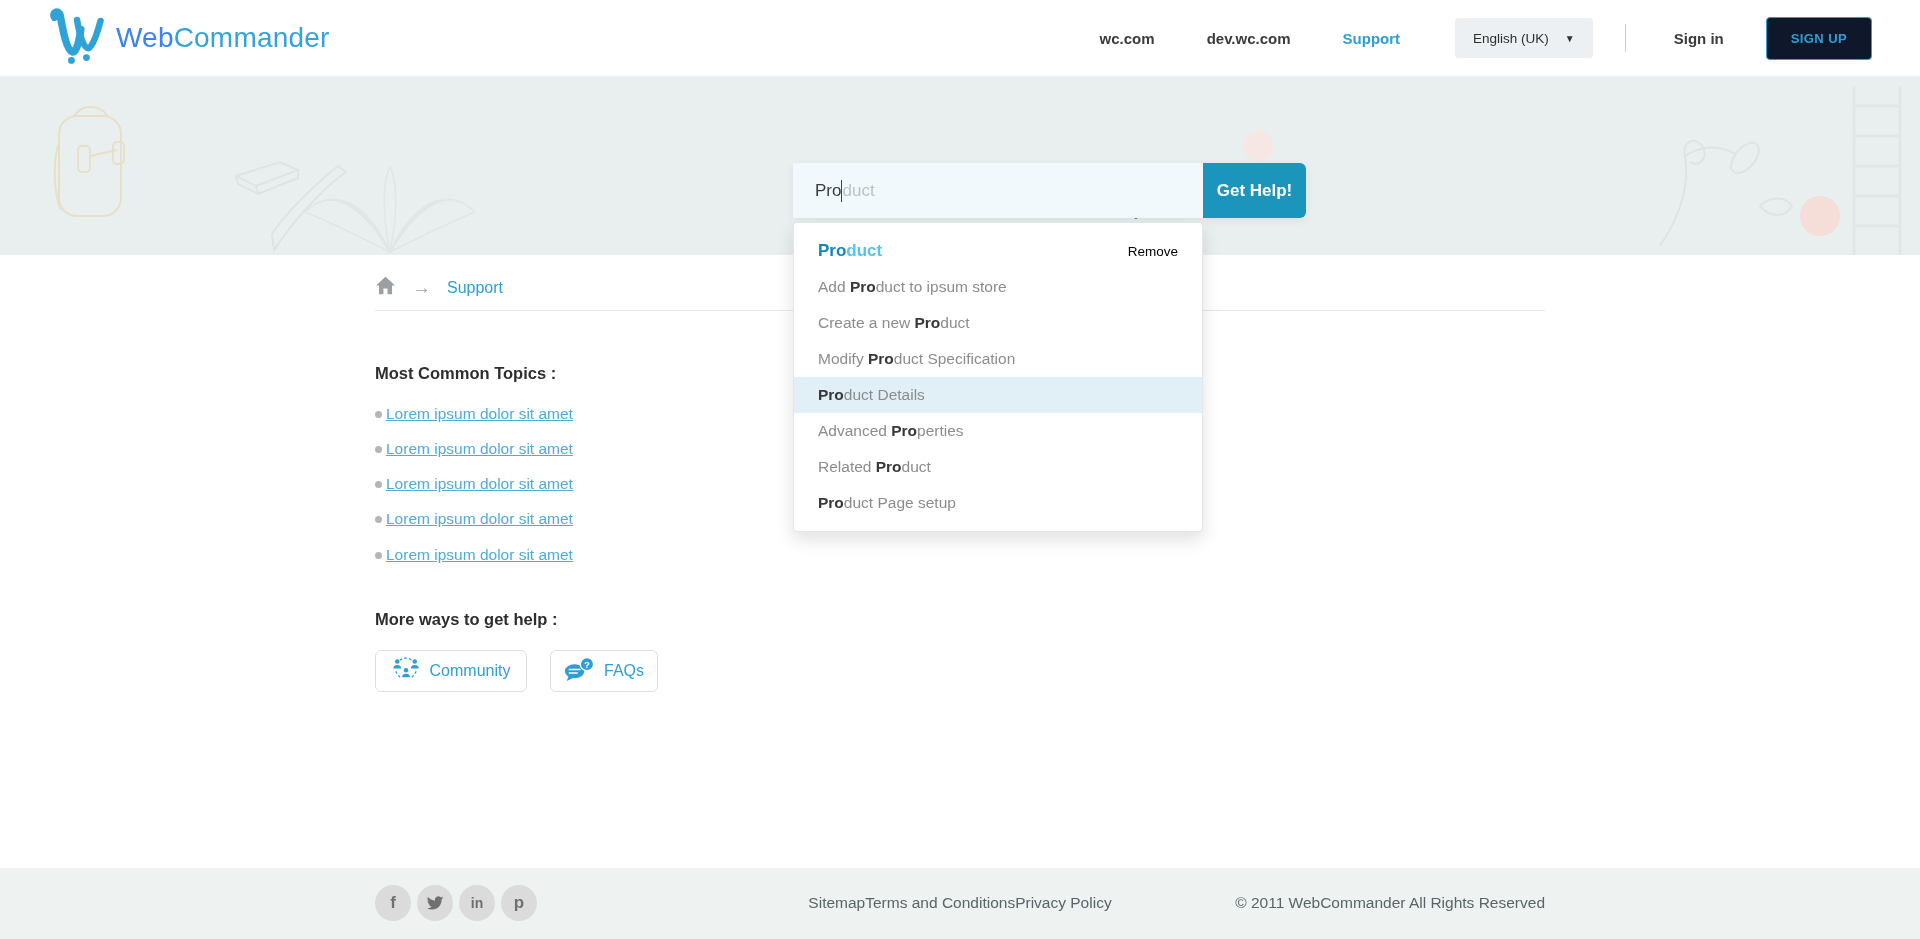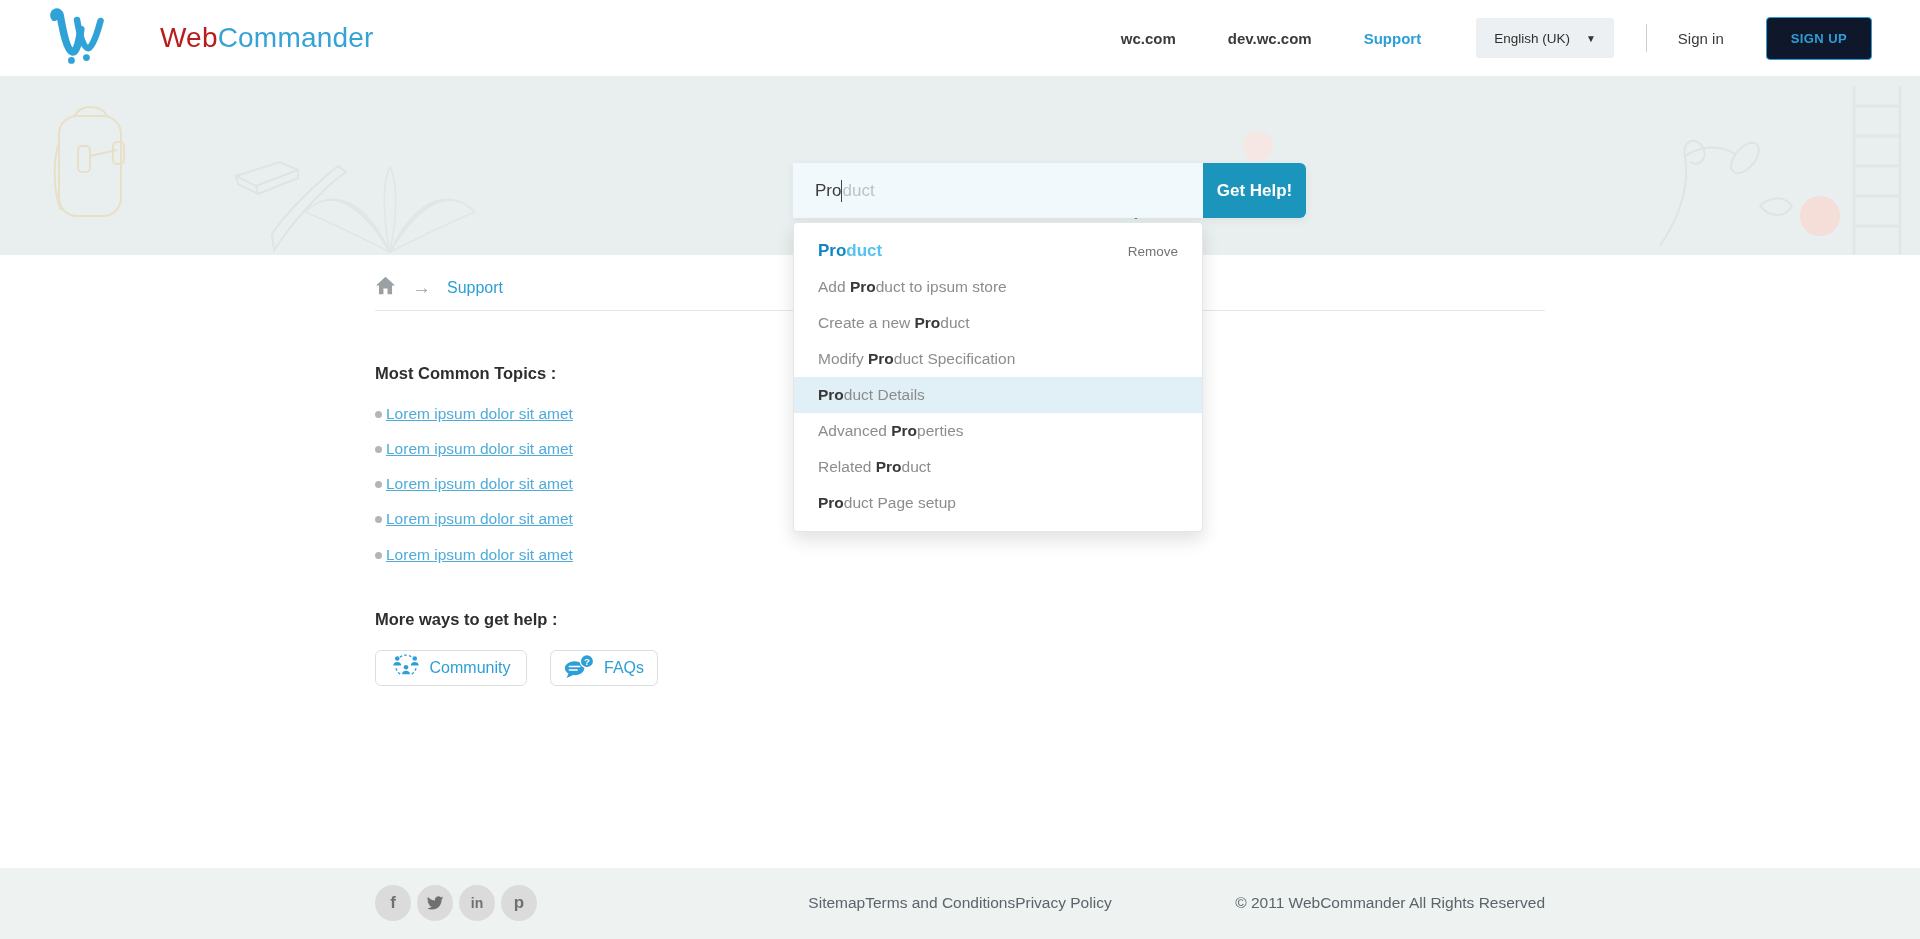--- a/index.html
+++ b/index.html
@@ -12,33 +12,33 @@
     color:#3b3b3b;
   }
   
   .header {
     position:absolute; top:0; left:0; width:1920px; height:76px;
     background:#ffffff; display:flex; align-items:center;
     padding:0 48px; z-index:20;
   }
   .logo { display:flex; align-items:center; gap:8px; cursor:pointer; }
   .logo-text { font-size:28px; font-weight:500; letter-spacing:0.2px; }
-  .logo-text .web { color:#b91c1c;margin-left:44px; }
+  .logo-text .web { color:#3b82f6; }
   .logo-text .commander { color:#35a3d6; }
   .header-nav { margin-left:auto; display:flex; align-items:center; }
   .nav-link { font-size:15px; font-weight:700; color:#3b3b3b; cursor:pointer; margin-left:52px; }
   .nav-link.active { color:#2d9fd6; }
   .lang-select {
     margin-left:55px; background:#edf0f2; border-radius:3px;
     height:40px; padding:0 18px; display:flex; align-items:center; gap:16px;
     font-size:13.5px; color:#2f2f2f; cursor:pointer;
   }
   .lang-caret { font-size:10px; color:#333; }
   .header-divider { width:1px; height:28px; background:#c9ced1; margin-left:32px; }
-  .sign-in { margin-left:31px; font-size:15px; font-weight:400; color:#3b3b3b; cursor:pointer; }
+  .sign-in { margin-left:48px; font-size:15px; font-weight:700; color:#3b3b3b; cursor:pointer; }
   .sign-up {
     margin-left:42px; border:1px solid #2d9fd6; border-radius:4px;
     color:#2d9fd6; background:#0f172a; font-size:13px; font-weight:700;
     padding:0 24px; height:43px; display:flex; align-items:center;
     letter-spacing:0.4px; cursor:pointer;
   }
   
   .hero {
     position:absolute; top:76px; left:0; width:1920px; height:179px;
     background:#e9efee; overflow:hidden;
@@ -78,38 +78,38 @@
   .sg-row {
     height:36px; display:flex; align-items:center; padding:0 24px;
     font-size:15.5px; cursor:pointer;
   }
   .sg-row.highlight { background:#e1f0f7; }
   .sg-pre, .sg-post { color:#8c8c8c; }
   .sg-bold { color:#383838; font-weight:700; }
   .sg-row.primary { font-size:17px; }
   .sg-row.primary .sg-bold { color:#0f86c0; }
   .sg-row.primary .sg-post { color:#55c3ef; font-weight:700; }
-  .sg-remove { margin-left:auto; color:#737373; font-size:13.5px; font-weight:400; cursor:pointer; }
+  .sg-remove { margin-left:auto; color:#000000; font-size:13.5px; font-weight:400; cursor:pointer; }
   
   .breadcrumb {
     position:absolute; top:276px; left:375px; display:flex; align-items:center; gap:16px;
   }
   .crumb-arrow { color:#9aa0a3; font-size:19px; }
   .crumb-current { color:#2d9fd6; font-size:16px; cursor:pointer; }
   .content-divider {
     position:absolute; top:310px; left:375px; width:1170px; height:1px; background:#e8e8e8;
   }
   .section-heading { position:absolute; left:375px; font-size:16.5px; font-weight:700; color:#2e2e2e; }
   .topics-heading { top:364px; }
   .topic-item { position:absolute; left:375px; display:flex; align-items:center; gap:4px; }
   .topic-bullet { width:7px; height:7px; border-radius:50%; background:#b5b5b5; }
   .topic-link { color:#4fabda; font-size:15.5px; text-decoration:underline; cursor:pointer; }
   .more-heading { top:610px; }
   .help-btn {
-    position:absolute; top:650px; height:36px; background:#ffffff;
+    position:absolute; top:650px; height:42px; background:#ffffff;
     border:1px solid #dcdfe0; border-radius:6px; display:flex; align-items:center;
     justify-content:center; gap:10px; cursor:pointer;
     color:#2d9fd6; font-size:16px;
   }
   .community-btn { left:375px; width:152px; }
   .faqs-btn { left:550px; width:108px; }
   
   .footer {
     position:absolute; top:868px; left:0; width:1920px; height:71px;
     background:#eef2f1;

